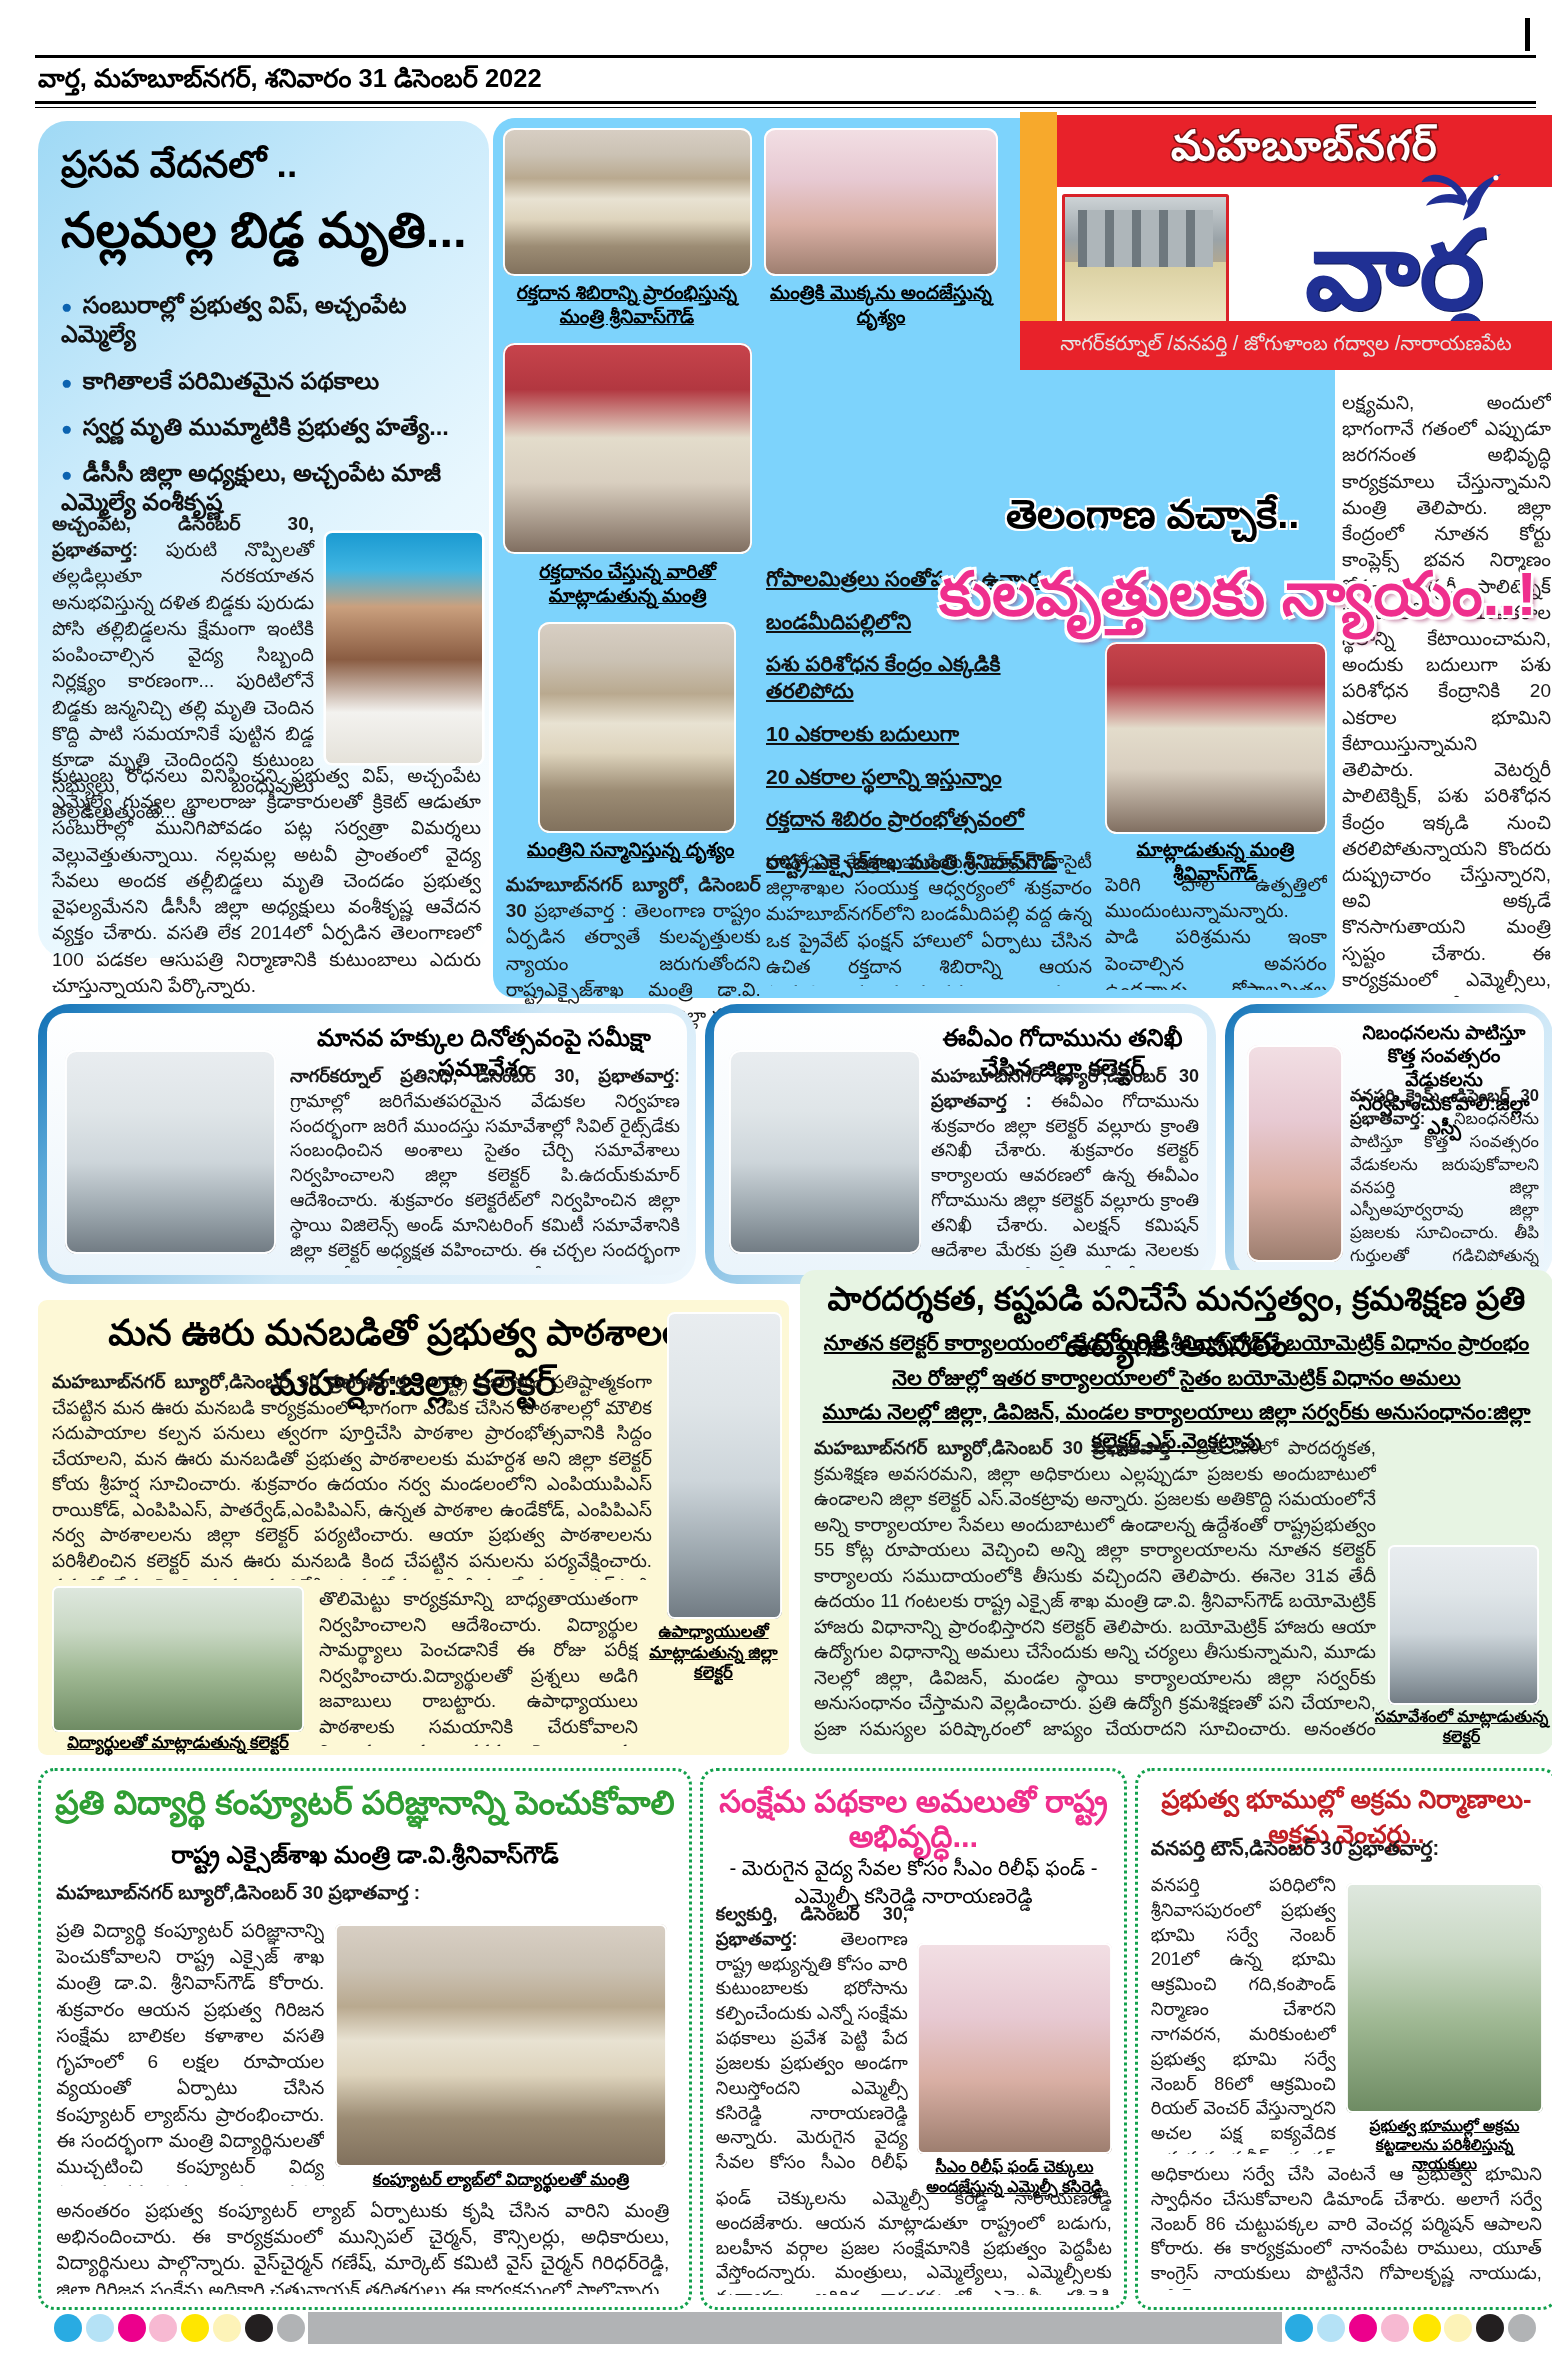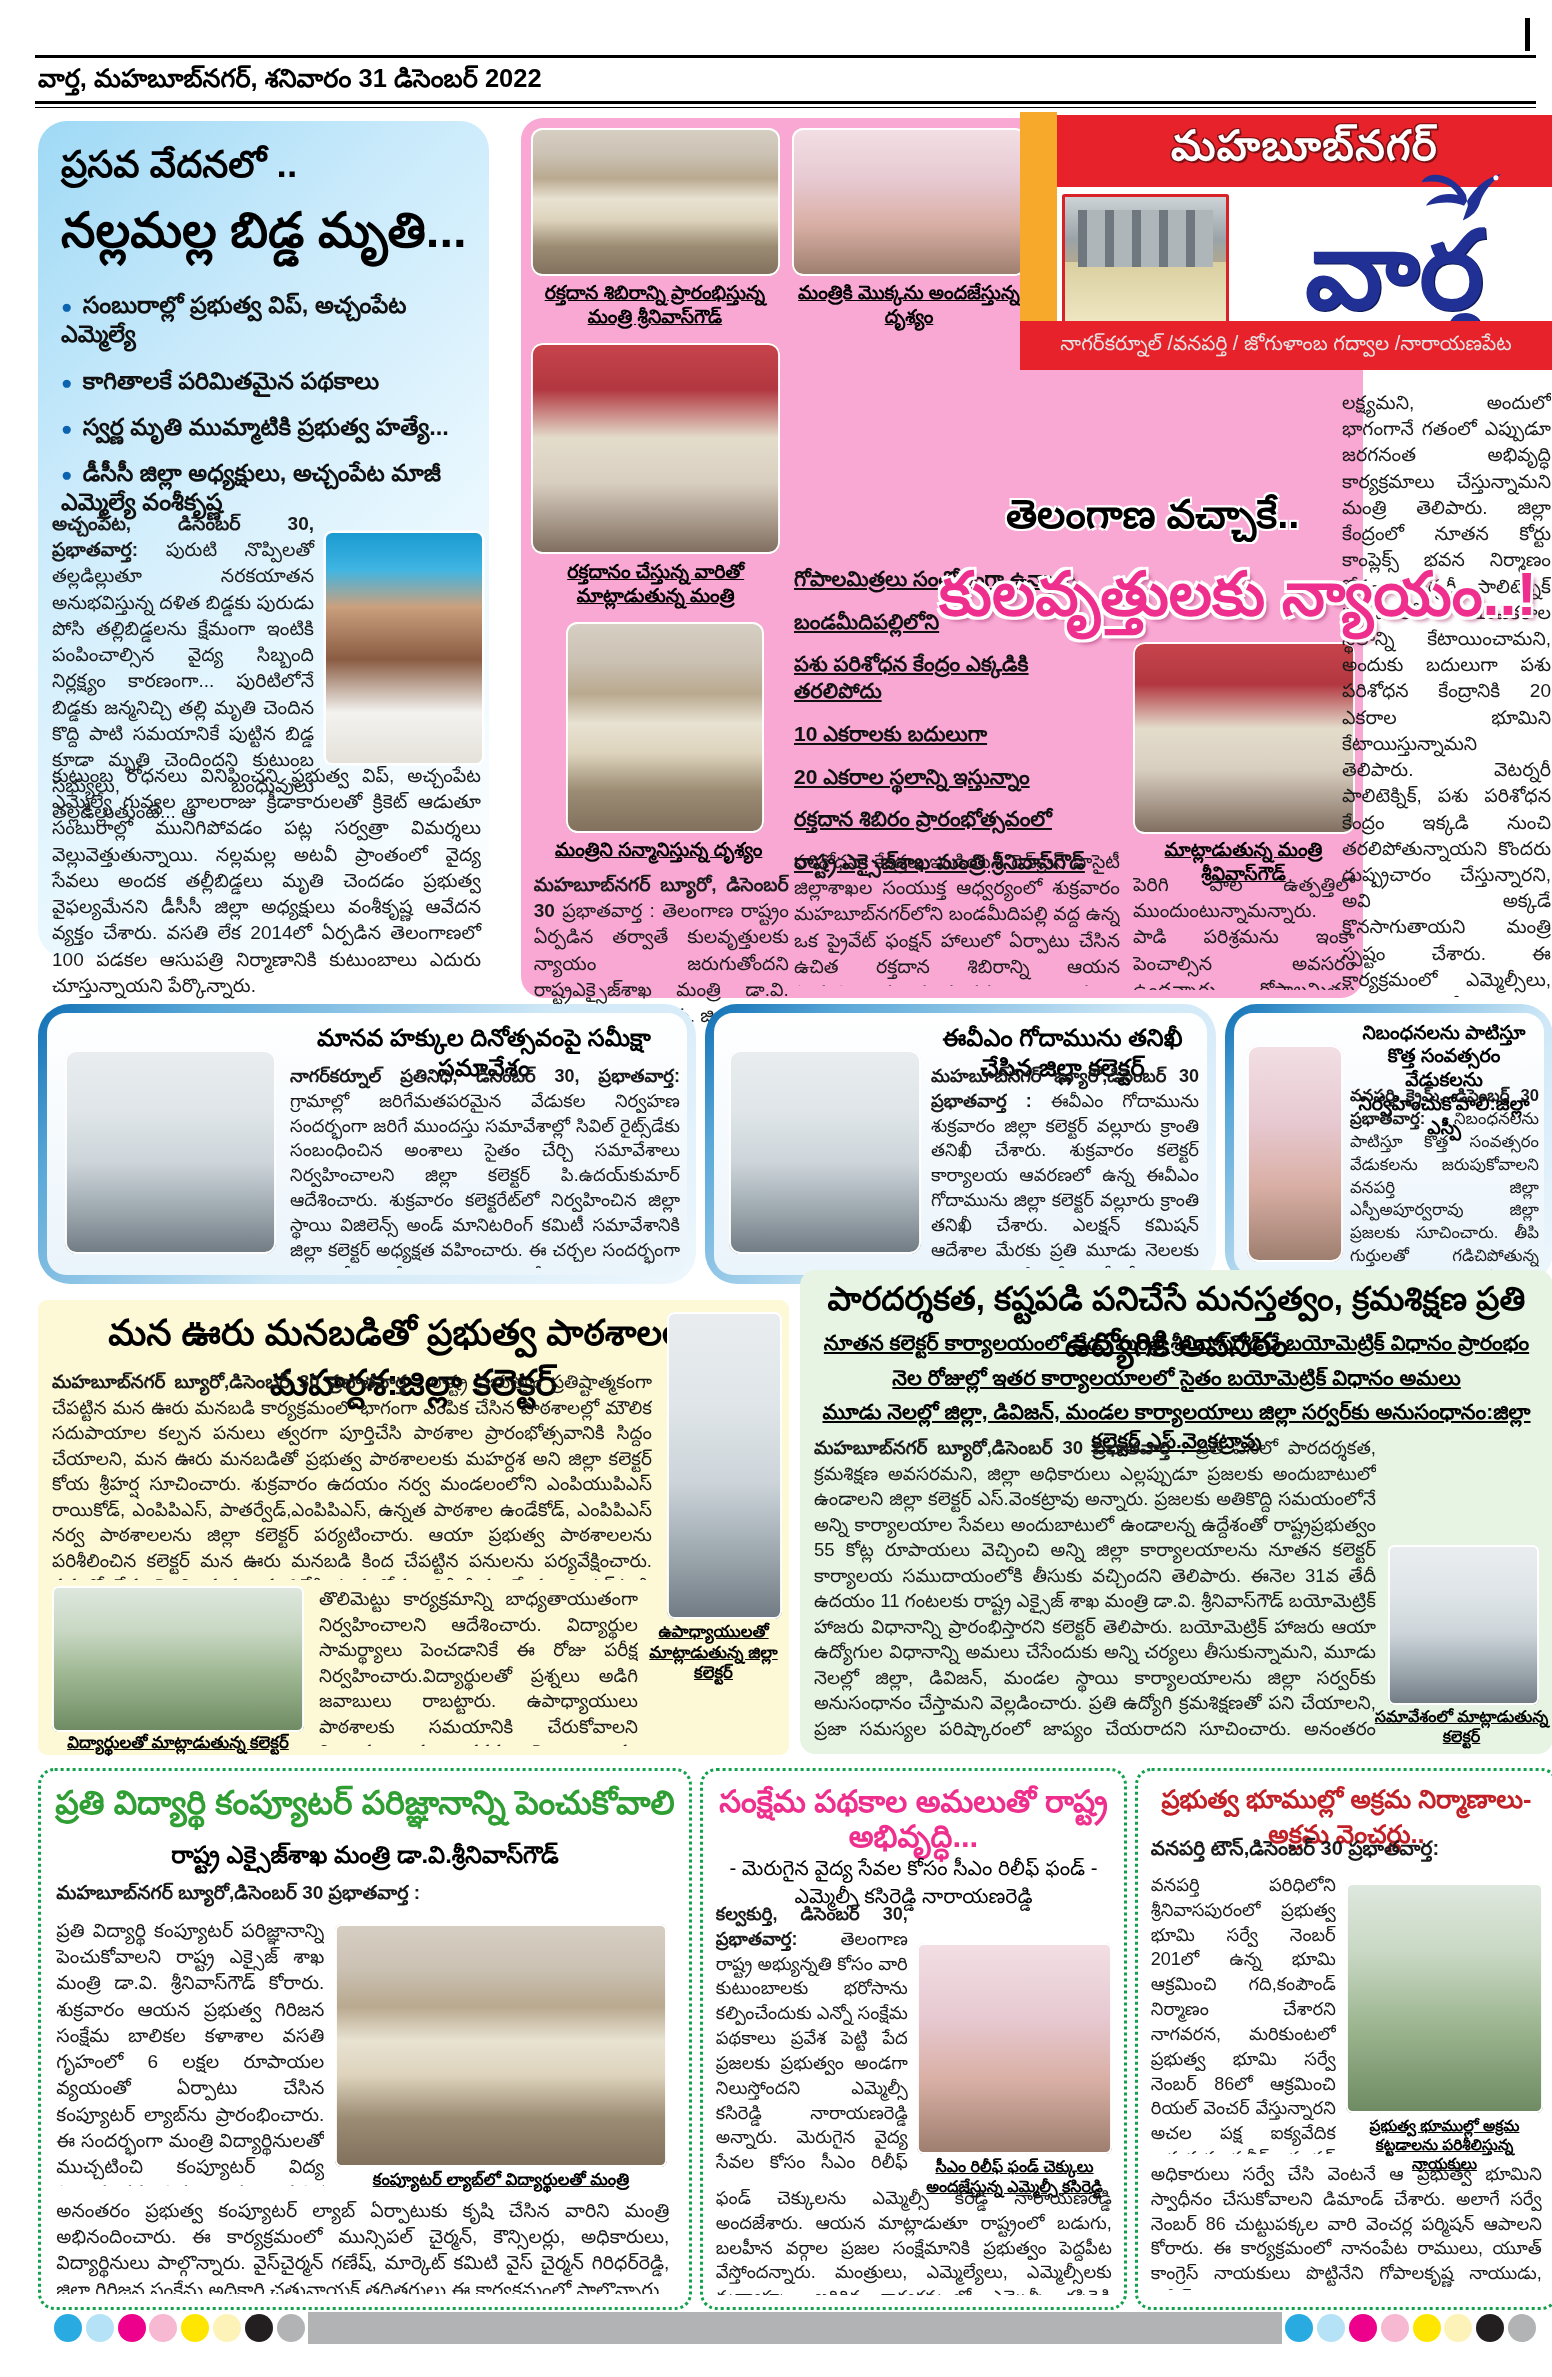--- a/index.html
+++ b/index.html
@@ -56,21 +56,21 @@
   .lead-headline{left:61px;top:204px;width:421px;font-size:49px;font-weight:bold;color:#000;line-height:1.1;}
   .lead-bullets{left:61px;top:291px;width:409px;}
   .lead-bullets div{font-size:23.6px;font-weight:bold;margin-bottom:16.6px;line-height:1.25;}
   .lead-bullets div:before{content:"●";color:#0c63b0;margin-right:10.2px;font-size:19px;}
   .lead-photo{left:326px;top:533px;width:156px;height:230px;border-radius:6.4px;
      background:linear-gradient(180deg,#1b9ad1 0%,#3fb5e2 16%,#caa07e 32%,#8a5c42 55%,#f3f2ef 78%,#e5e2da 100%);
      box-shadow:0 0 0 2.6px #fff;}
   .lead-body{left:52px;top:511px;width:262px;height:441px;}
   .lead-body2{left:52px;top:763px;width:429px;height:192px;}
   
-  .pink-box{left:493px;top:118px;width:842px;height:880px;border-radius:22px;background:#f9a8d4;margin-left:28px;}
+  .pink-box{left:493px;top:118px;width:842px;height:880px;border-radius:22px;background:#7dd3fc;}
   .main-kicker{left:1006px;top:492px;width:358px;font-size:40px;font-weight:bold;color:#000;z-index:31;
     text-shadow:1.9px 1.9px 0 #fff,-1.9px -1.9px 0 #fff,1.9px -1.9px 0 #fff,-1.9px 1.9px 0 #fff;}
   .main-headline{left:939px;top:562px;width:613px;font-size:61px;font-weight:bold;color:#ef2f8d;z-index:31;line-height:1.05;
     text-shadow:2.6px 2.6px 0 #fff,-2.6px -2.6px 0 #fff,2.6px -2.6px 0 #fff,-2.6px 2.6px 0 #fff,4.5px 4.5px 3.8px rgba(150,30,90,.45);}
   .main-bullets{left:770px;top:667px;width:319px;z-index:5;}
   .main-bullets div{font-size:21px;font-weight:bold;margin-bottom:15.3px;text-decoration:underline;line-height:1.3;}
   
   .brief{border-radius:32px;background:linear-gradient(135deg,#0f6fb4 0%,#5aa8d8 18%,#cfe8f7 55%,#eef7fd 100%);}
   .brief-inner{position:absolute;left:9px;top:9px;right:9px;bottom:9px;background:linear-gradient(180deg,#ffffff 0%,#eaf4fb 100%);border-radius:19px;}
   .brief-title{font-size:24px;font-weight:bold;text-align:center;color:#000;line-height:1.25;}

